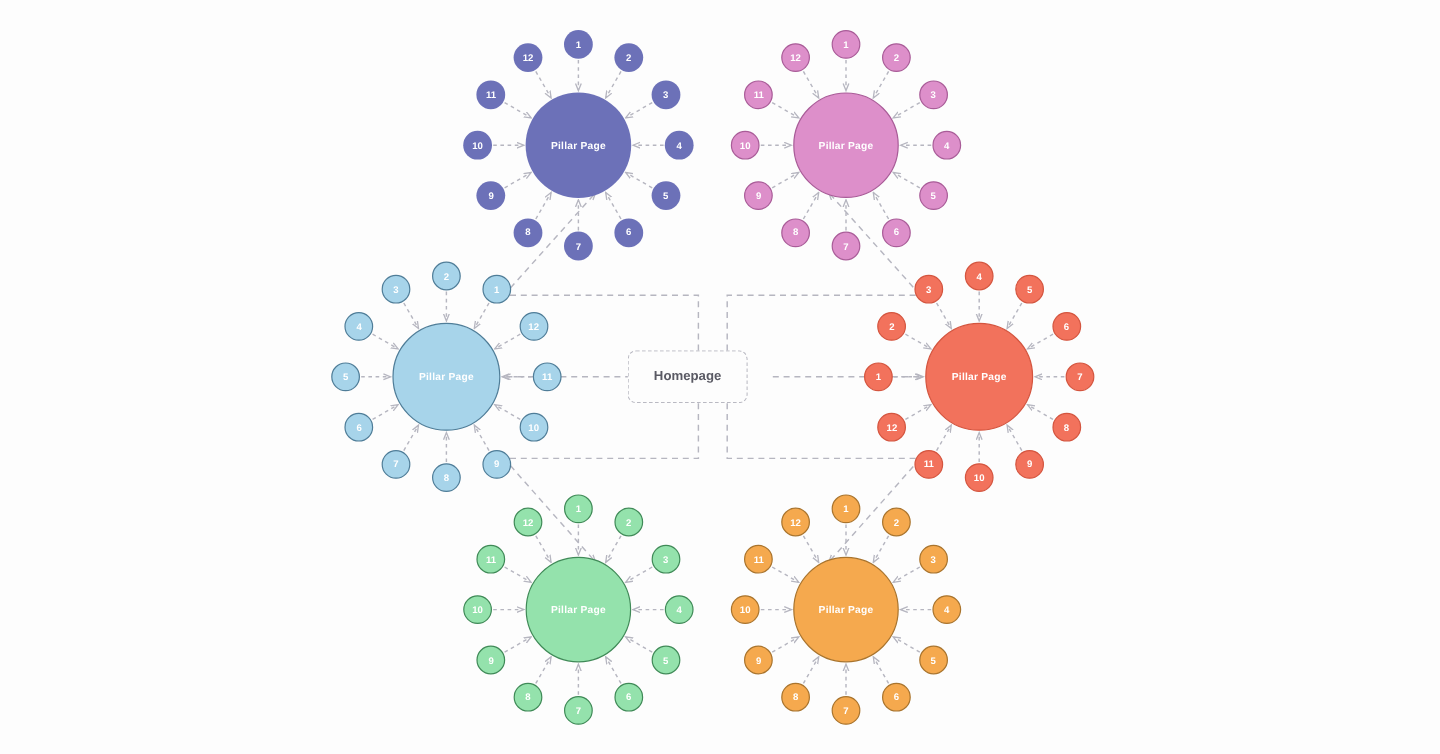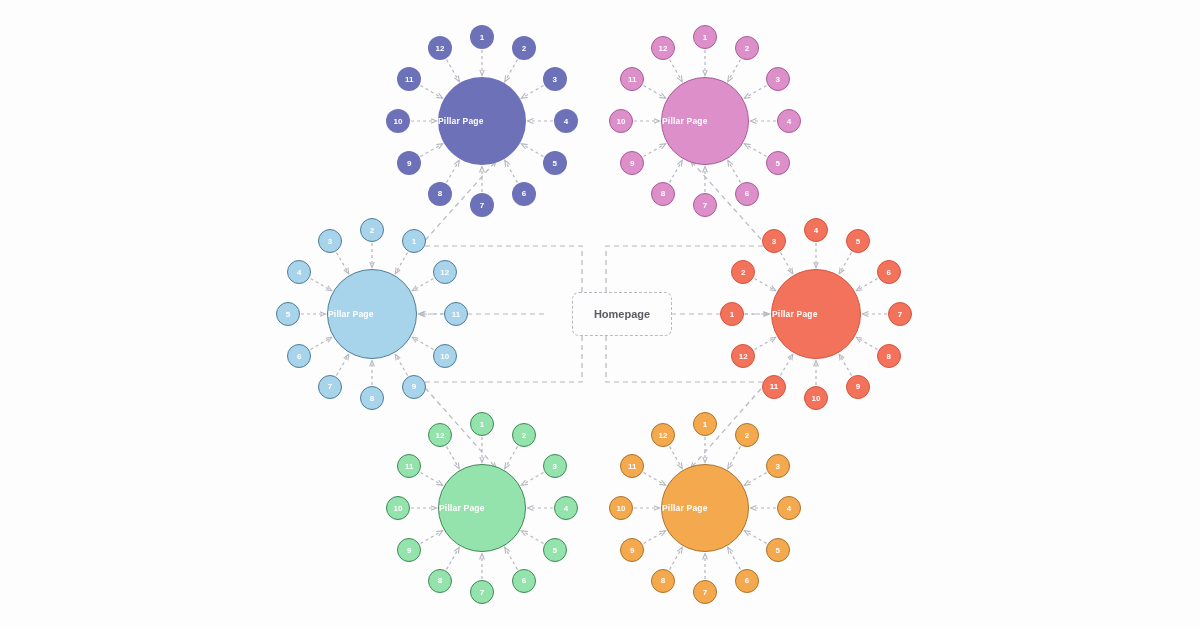--- a/index.html
+++ b/index.html
@@ -33,21 +33,21 @@
   .cluster {
     position: absolute;
     width: 0;
     height: 0;
   }
   .pillar {
     position: absolute;
     border-radius: 50%;
     display: flex;
     align-items: center;
-    justify-content: flex-start;
+    justify-content: center;
     box-sizing: border-box;
     color: #ffffff;
     font-weight: bold;
     font-size: 8.5px;
     letter-spacing: .2px;
     white-space: nowrap;
     z-index: 3;
   }
   .satellite {
     position: absolute;
@@ -409,17 +409,17 @@
         </div>
         <div class="satellite" style="width: 24px; height: 24px; left: -84.7461px; top: -54px; background: rgb(245, 169, 78); border: 1.2px solid rgb(169, 116, 45);">
           <span>11</span>
         </div>
         <div class="satellite" style="width: 24px; height: 24px; left: -54px; top: -84.7461px; background: rgb(245, 169, 78); border: 1.2px solid rgb(169, 116, 45);">
           <span>12</span>
         </div>
       </div>
     </div>
 
-  <div id="homepage-node" style="left: 572px; top: 292px; width: 100px; height: 44px; border-color: rgb(185, 185, 194); color: rgb(90, 90, 100);">
+  <div id="homepage-node" style="left: 523px; top: 292px; width: 100px; height: 44px; border-color: rgb(185, 185, 194); color: rgb(90, 90, 100);">
     <span>Homepage</span>
   </div>
 
 </div>
 
 </body></html>

